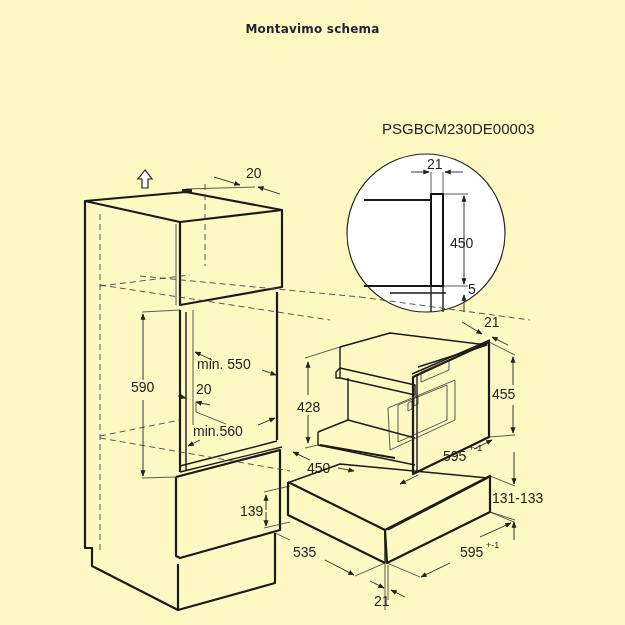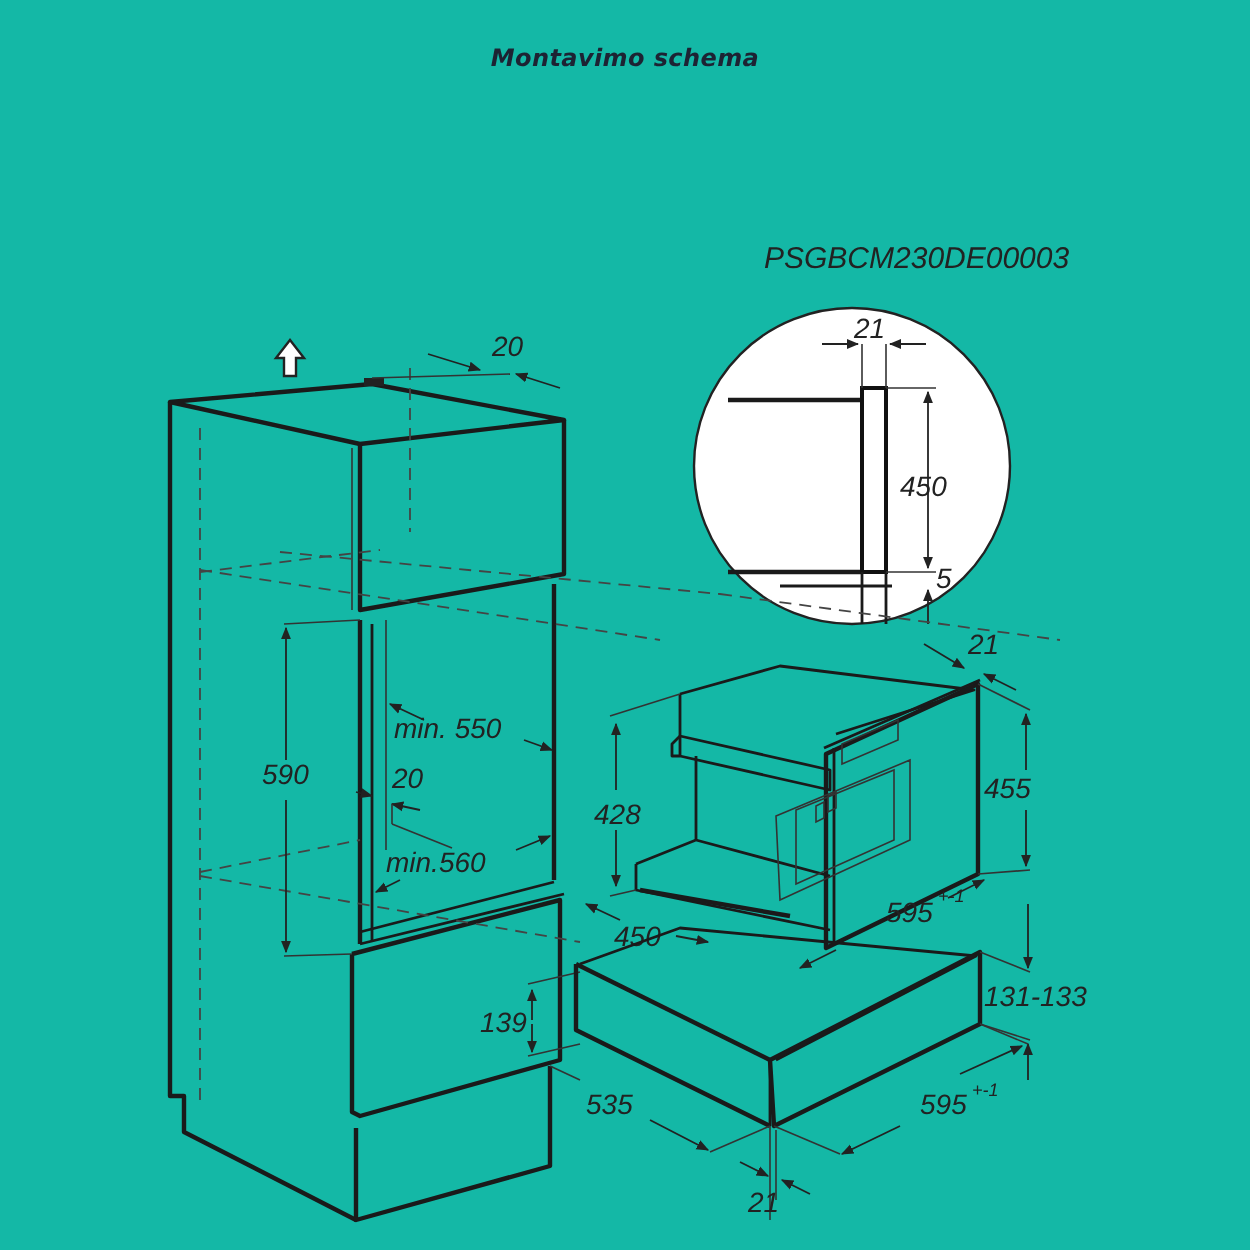--- a/index.html
+++ b/index.html
@@ -1,16 +1,16 @@
 <!DOCTYPE html>
 <html><head>
 <meta charset="utf-8">
 <style>
   html, body { margin: 0; padding: 0; background: #ffffff; }
-  #canvas { position: relative; width: 625px; height: 625px; overflow: hidden; background: #14b8a6; font-style: italic; }
+  #canvas { position: relative; width: 625px; height: 625px; overflow: hidden; background: #fef9c3; }
   .title {
     position: absolute; left: 0; top: 22px; width: 625px; text-align: center;
     font-family: "DejaVu Sans", sans-serif; font-size: 12px; font-weight: bold;
     color: #1d2333; letter-spacing: 0.2px;
   }
   svg { position: absolute; left: 0; top: 0; }
   .lbl { font-family: "Liberation Sans", sans-serif; font-size: 14px; fill: #222; }
   .sup { font-family: "Liberation Sans", sans-serif; font-size: 9px; fill: #222; }
   .code { font-family: "Liberation Sans", sans-serif; font-size: 15px; fill: #222; }
   .thick { stroke: #1a1a1a; stroke-width: 2.2; fill: none; stroke-linejoin: round; }

